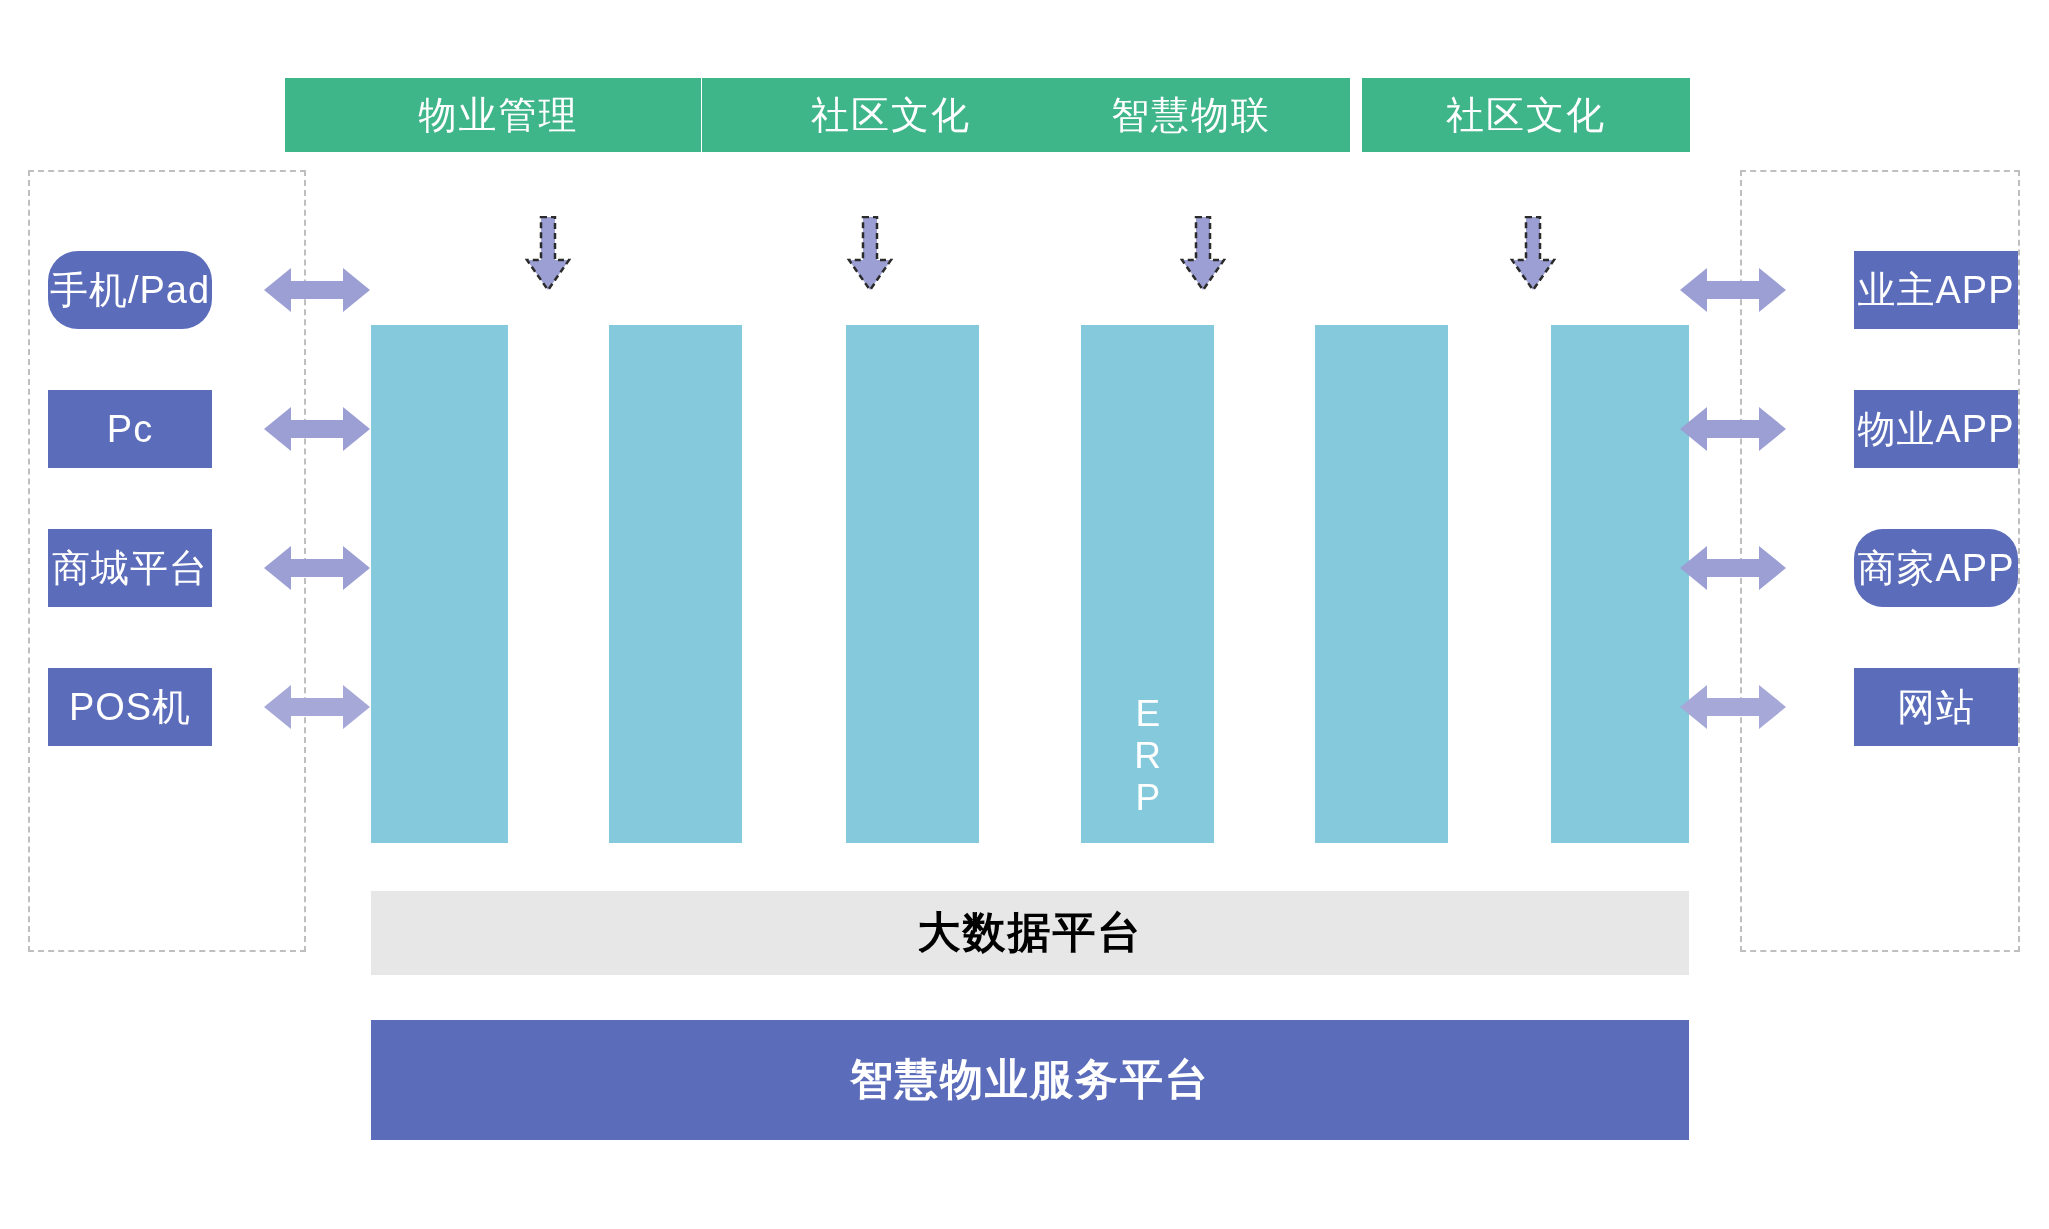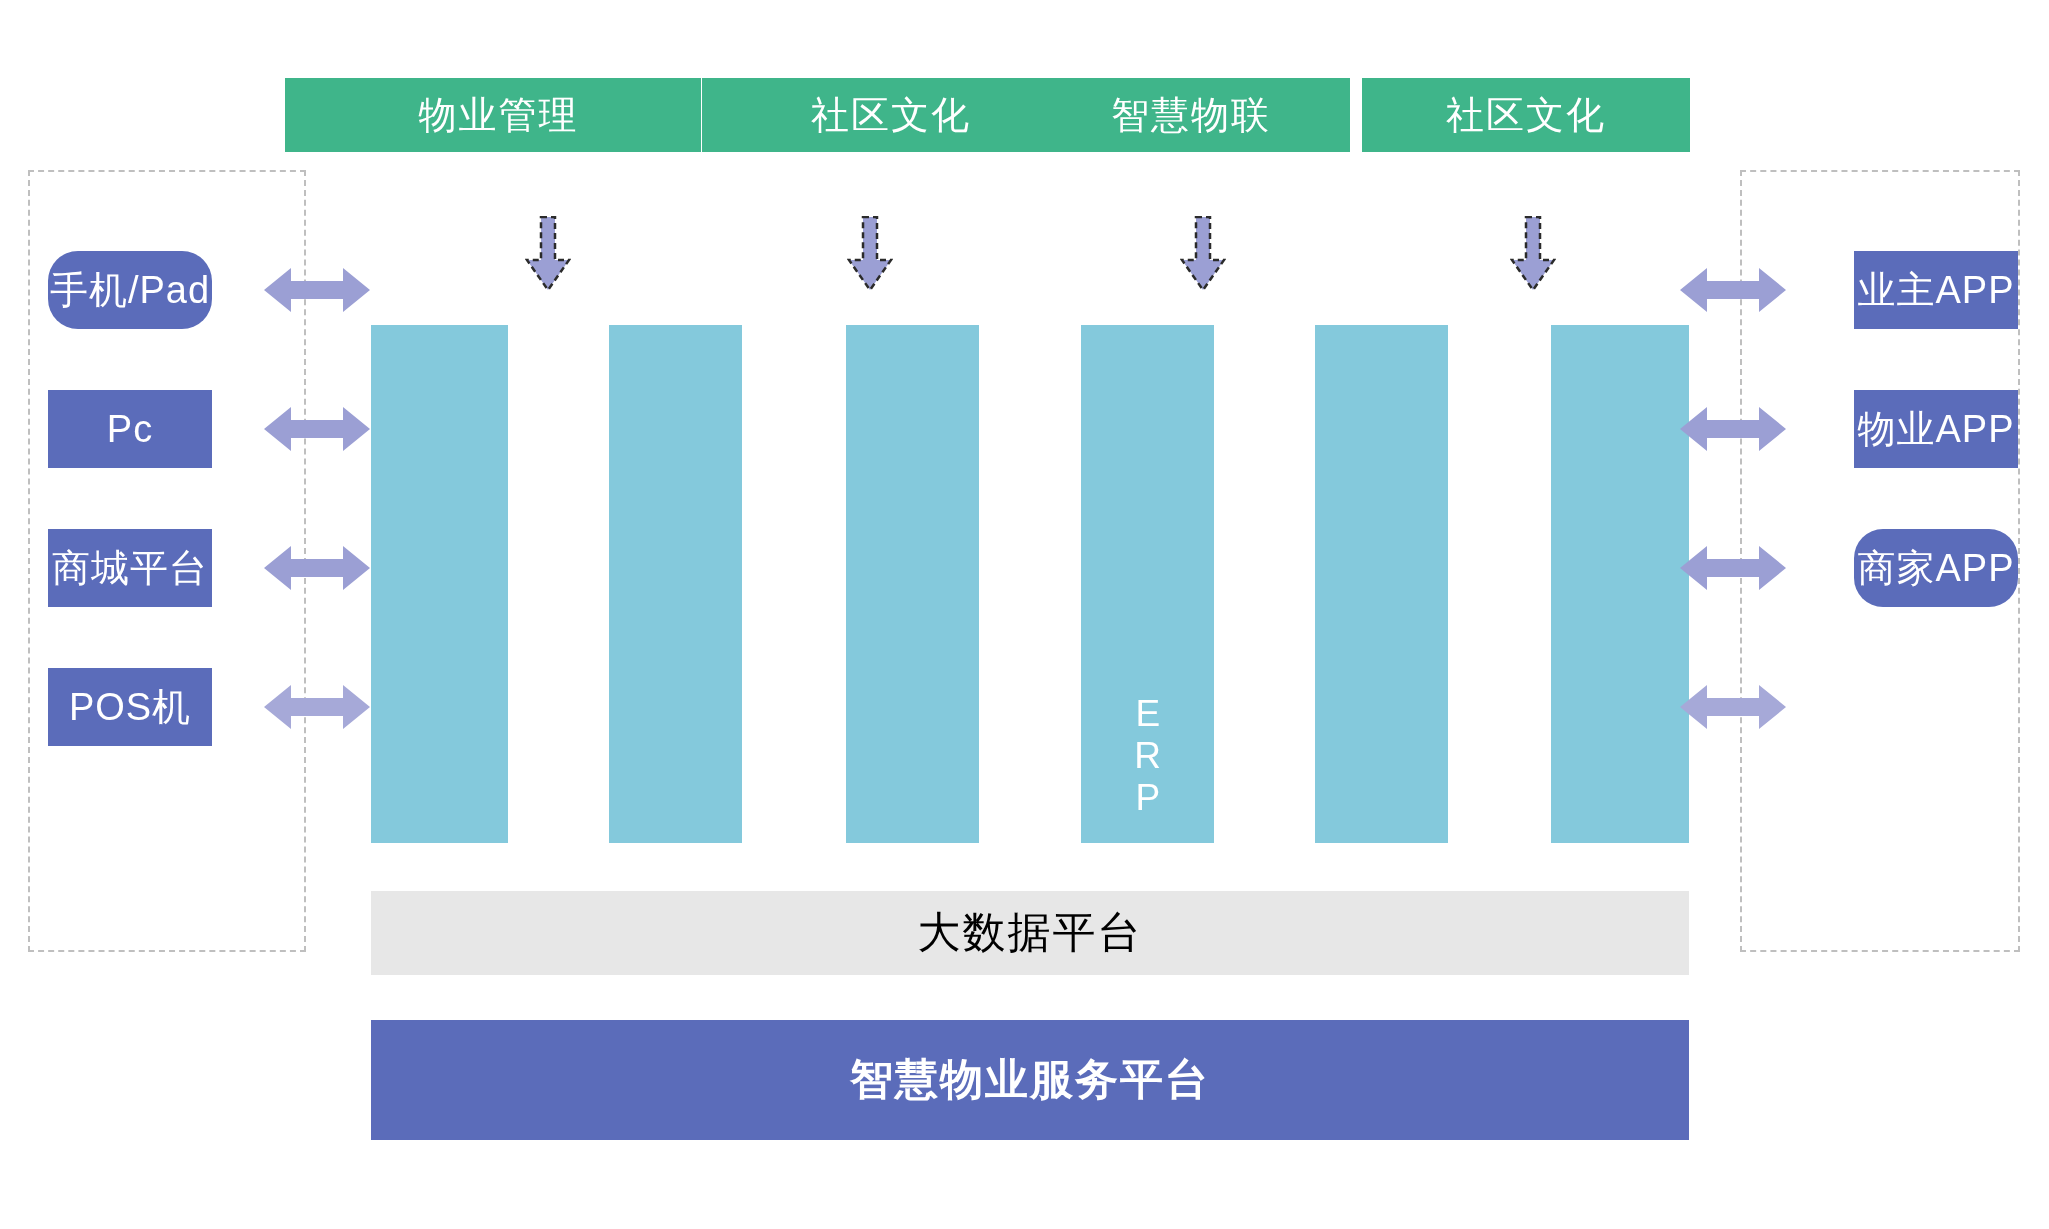--- a/index.html
+++ b/index.html
@@ -35,21 +35,21 @@
   .right-box{left:1854px;width:164px;}
 
   
   .h-arrow{position:absolute;height:48px;}
   .h-arrow.left-arrow {left:262px; width:110px;}
   .h-arrow.right-arrow{left:1678px;width:110px;}
 
   
   #bigdata-bar{position:absolute;left:371px;top:891px;width:1318px;height:84px;
                background:#e7e7e7;display:flex;align-items:center;justify-content:center;}
-  #bigdata-bar span{color:#000000;font-size:43px;font-weight:normal;letter-spacing:2px;}
+  #bigdata-bar span{color:#000000;font-size:43px;font-weight:bold;letter-spacing:2px;}
   #platform-bar{position:absolute;left:371px;top:1020px;width:1318px;height:120px;
                 background:#5b6cba;display:flex;align-items:center;justify-content:center;}
   #platform-bar span{color:#ffffff;font-size:43px;font-weight:bold;letter-spacing:2px;}
 </style>
 </head>
 <body>
 
 <div id="stage">
 
   <div class="dashed-frame" id="frame-left"></div>
@@ -144,20 +144,23 @@
 
   <div class="side-box right-box" style="top:251px;">
     <span>业主APP</span>
   </div>
   <div class="side-box right-box" style="top:390px;">
     <span>物业APP</span>
   </div>
   <div class="side-box right-box" style="top:529px;border-radius:29px;">
     <span>商家APP</span>
   </div>
+  <div class="side-box right-box" style="top:668px;">
+    <span>网站</span>
+  </div>
 
   <div class="h-arrow right-arrow" style="top:266px;">
     <svg viewBox="0 0 110 48" width="110" height="48" aria-hidden="true">
       <path d="M29 2 L2 24 L29 46 V33 H81 V46 L108 24 L81 2 V15 H29 Z" fill="#9b9fd4"></path>
     </svg>
   </div>
   <div class="h-arrow right-arrow" style="top:405px;">
     <svg viewBox="0 0 110 48" width="110" height="48" aria-hidden="true">
       <path d="M29 2 L2 24 L29 46 V33 H81 V46 L108 24 L81 2 V15 H29 Z" fill="#9b9fd4"></path>
     </svg>

